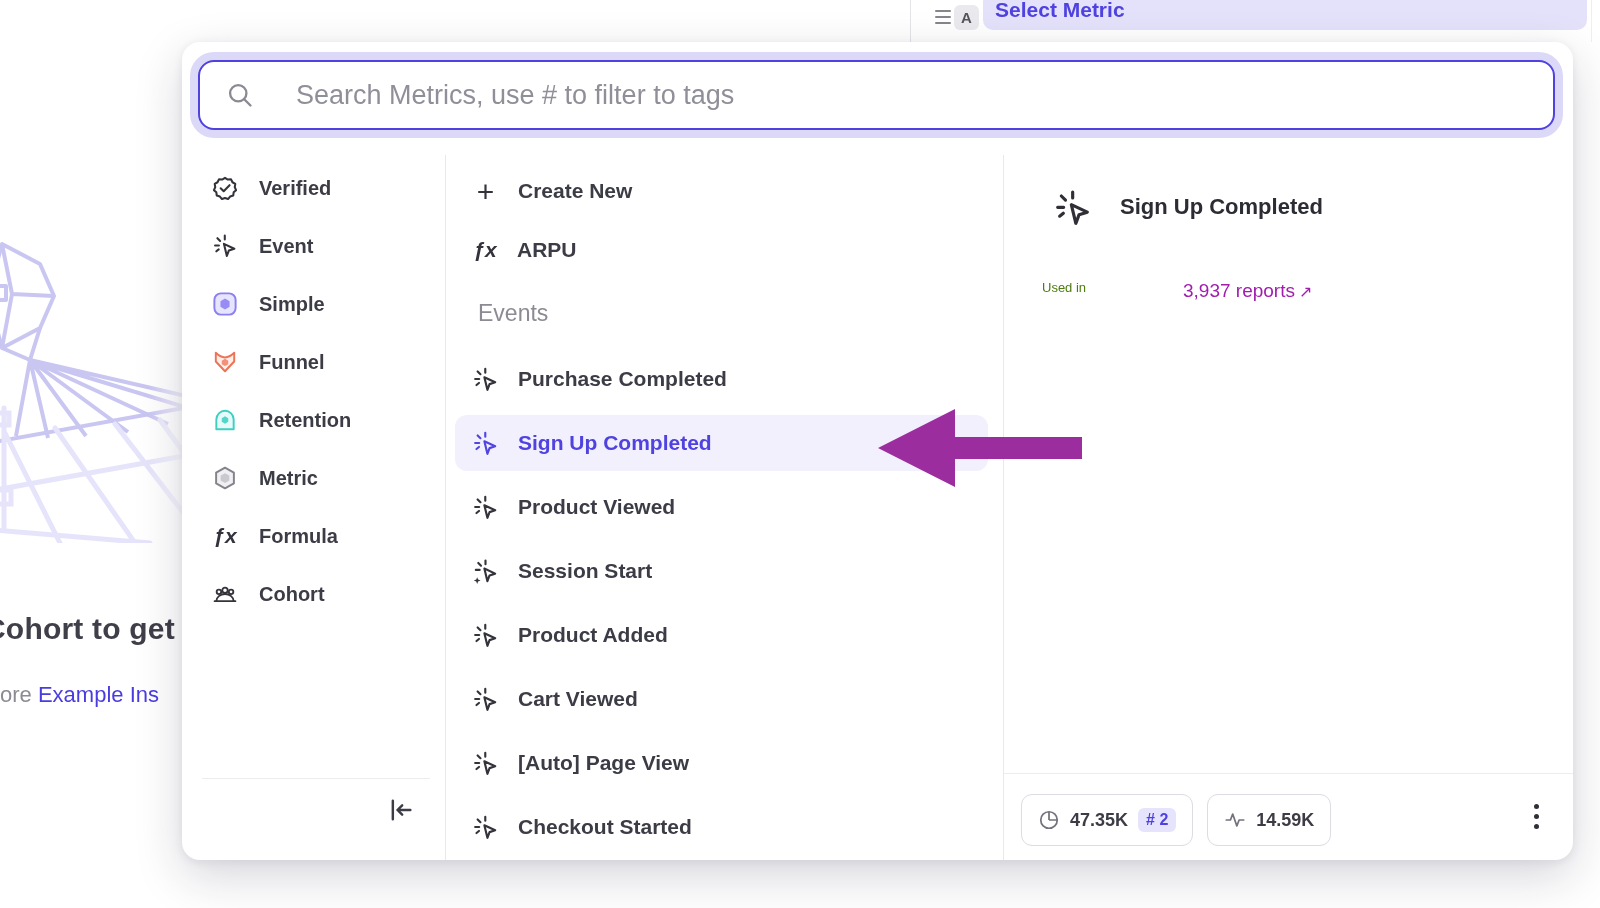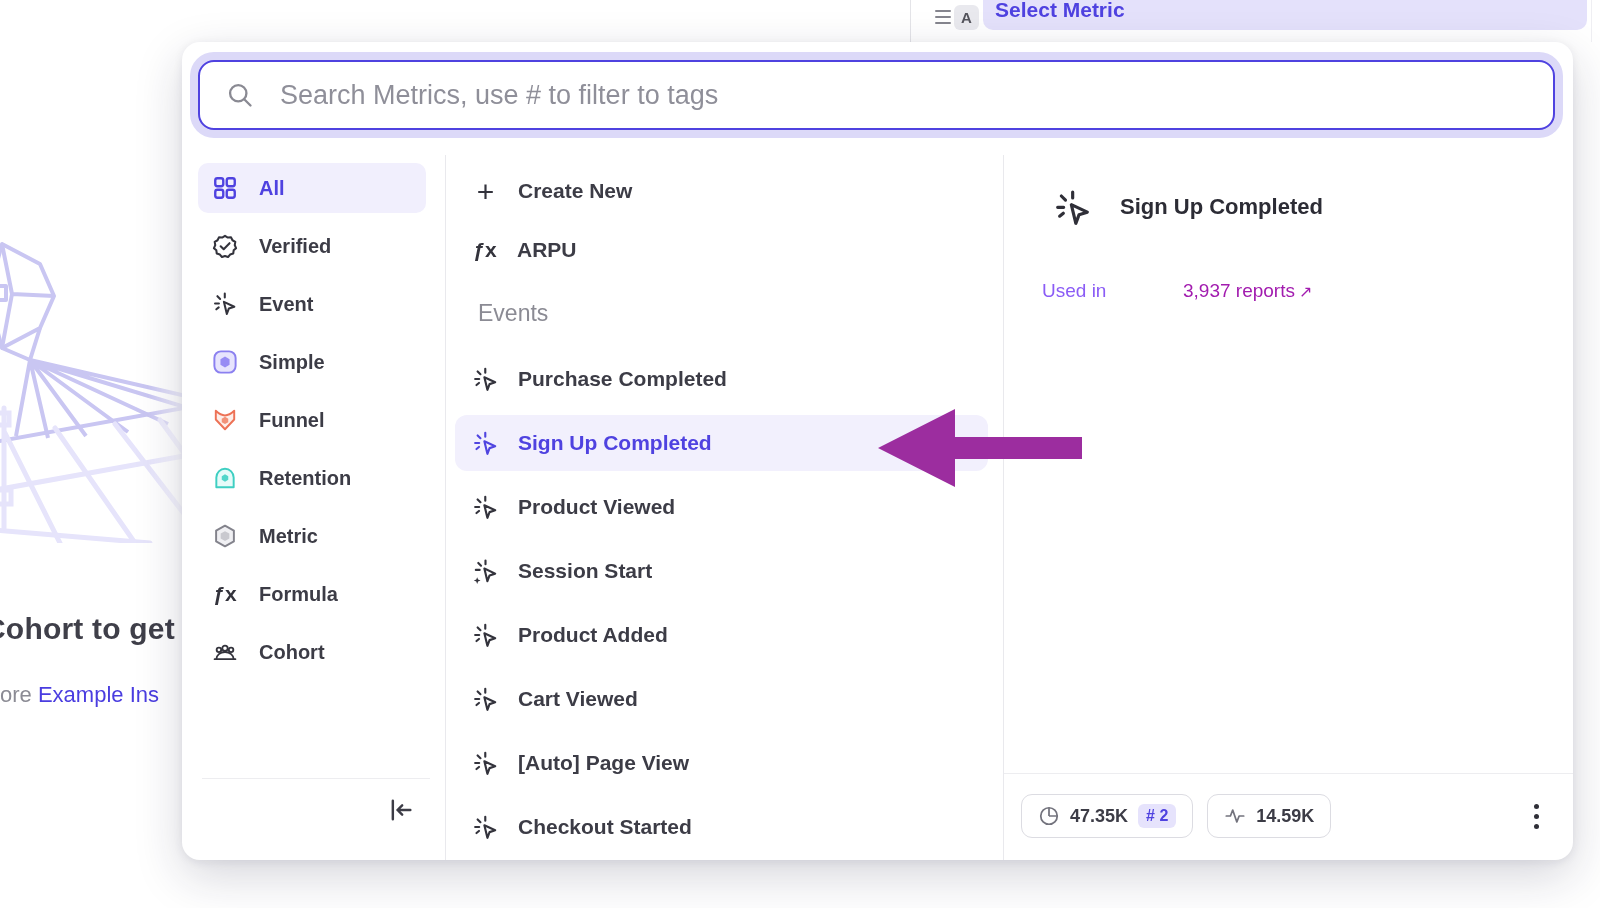--- a/index.html
+++ b/index.html
@@ -24,38 +24,38 @@
   .metric-pill{position:absolute;left:72px;top:-14px;width:604px;height:44px;
                background:#e4e1fb;border-radius:10px;cursor:pointer;}
   .metric-pill span{position:absolute;left:12px;bottom:8px;font-size:21px;font-weight:600;color:#4f42e0;}
 
   
   .dialog{position:absolute;left:182px;top:42px;width:1391px;height:818px;background:#fff;
           border-radius:18px;overflow:hidden;z-index:10;
           box-shadow:0 16px 48px rgba(30,30,60,.18),0 2px 10px rgba(30,30,60,.08);}
   .search{position:absolute;left:16px;top:18px;right:18px;height:70px;background:#fff;
           border:2.5px solid #4f42e0;border-radius:16px;box-shadow:0 0 0 8px #dcd9f8;
-          display:flex;align-items:center;padding:0 26px;gap:24px;box-sizing:border-box;}
+          display:flex;align-items:center;padding:0 26px;gap:40px;box-sizing:border-box;}
   .search svg{width:28px;height:28px;color:#8a8a93;flex:none;}
   .search input{border:none;outline:none;flex:1;font-size:27px;color:#3c3c46;background:transparent;
                 font-family:"Liberation Sans","DejaVu Sans",sans-serif;}
   .search input::placeholder{color:#8f8f99;}
 
   .v-div{position:absolute;top:113px;bottom:0;width:1px;background:#e9e9ed;}
   .v-div.one{left:263px;} .v-div.two{left:821px;}
 
   
   .sidebar{position:absolute;left:16px;top:121px;width:246px;}
   .side-item{display:flex;align-items:center;height:50px;margin-bottom:8px;width:228px;
              padding-left:14px;gap:21px;border-radius:10px;font-size:20px;font-weight:600;
              color:#3c3c46;cursor:pointer;box-sizing:border-box;}
   .side-item svg{width:26px;height:26px;color:#33333c;flex:none;}
   .side-item.sel{background:#f1effd;color:#4f42e0;}
   .side-item.sel svg{color:#4f42e0;}
-  .fx-glyph{width:26px;flex:none;text-align:center;font-weight:700;
+  .fx-glyph{width:26px;flex:none;text-align:center;font-style:italic;font-weight:700;
             font-size:21px;color:#33333c;}
   .side-sep{position:absolute;left:20px;top:736px;width:228px;height:1px;background:#ededf0;}
   .collapse-btn{position:absolute;left:198px;top:747px;width:42px;height:42px;border:none;
                 background:transparent;cursor:pointer;display:flex;align-items:center;justify-content:center;}
   .collapse-btn svg{width:28px;height:28px;color:#3c3c46;}
 
   
   .mid{position:absolute;left:264px;top:113px;width:557px;}
   .mrow{display:flex;align-items:center;height:56px;margin:0 0 8px 9px;width:533px;
         border-radius:12px;padding-left:17px;gap:19px;font-size:21px;font-weight:600;
@@ -65,26 +65,26 @@
   .mrow.sel svg{color:#5045e0;}
   .mrow.small{height:36px;margin-top:18px;}
   .mrow.small2{height:36px;margin-top:23px;margin-bottom:0;}
   .plus-glyph{width:27px;flex:none;text-align:center;font-size:30px;font-weight:400;color:#33333c;line-height:27px;}
   .section-hd{margin:32px 0 0 32px;height:28px;font-size:23px;color:#8b8b94;}
   .mid .first-ev{margin-top:23px;}
 
   
   .d-icon{position:absolute;left:871px;top:146px;width:40px;height:40px;color:#2f2f38;}
   .d-title{position:absolute;left:938px;top:152px;font-size:22px;font-weight:700;color:#2c2c35;}
-  .d-used-label{position:absolute;left:860px;top:238px;font-size:19px;color:#8b5cf6;}
+  .d-used-label{position:absolute;left:860px;top:238px;font-size:13px;color:#4d7c0f;}
   .d-used-value{position:absolute;left:1001px;top:238px;font-size:19px;color:#a21caf;cursor:pointer;}
   .d-used-value .ext{font-size:16px;margin-left:4px;}
   .d-footer-sep{position:absolute;left:822px;right:0;top:731px;height:1px;background:#ededf0;}
   .chips{position:absolute;left:839px;top:752px;display:flex;gap:14px;align-items:center;}
-  .chip{height:44px;border:1.5px solid #dcdce2;border-radius:11px;background:#fff;
+  .chip{height:52px;border:1.5px solid #dcdce2;border-radius:11px;background:#fff;
         display:flex;align-items:center;padding:0 16px;gap:10px;font-size:18px;font-weight:600;
         color:#3c3c46;cursor:pointer;box-sizing:border-box;}
   .chip svg{width:22px;height:22px;color:#73737d;flex:none;}
   .badge2{background:#e6e3fc;color:#4f42e0;font-size:16px;font-weight:600;border-radius:6px;padding:3px 8px;}
   .kebab{position:absolute;left:1336px;top:756px;width:36px;height:36px;border:none;background:transparent;
          display:flex;flex-direction:column;align-items:center;justify-content:center;gap:5px;cursor:pointer;}
   .kebab i{width:5px;height:5px;border-radius:50%;background:#2f2f38;display:block;}
 
   
   .arrow-svg{position:absolute;left:856px;top:400px;width:232px;height:96px;z-index:30;}
@@ -214,26 +214,20 @@
       <svg>
           <use href="#i-magnifier"></use>
         </svg>
       <input type="text" placeholder="Search Metrics, use # to filter to tags" style="">
     </div>
 
     <div class="v-div one"></div>
     <div class="v-div two"></div>
 
     <div class="sidebar">
-      <div class="side-item sel">
-        <svg>
-            <use href="#i-grid"></use>
-          </svg>
-        <span>All</span>
-      </div>
       <div class="side-item">
         <svg>
             <use href="#i-verified"></use>
           </svg>
         <span>Verified</span>
       </div>
       <div class="side-item">
         <svg>
             <use href="#i-click"></use>
           </svg>

